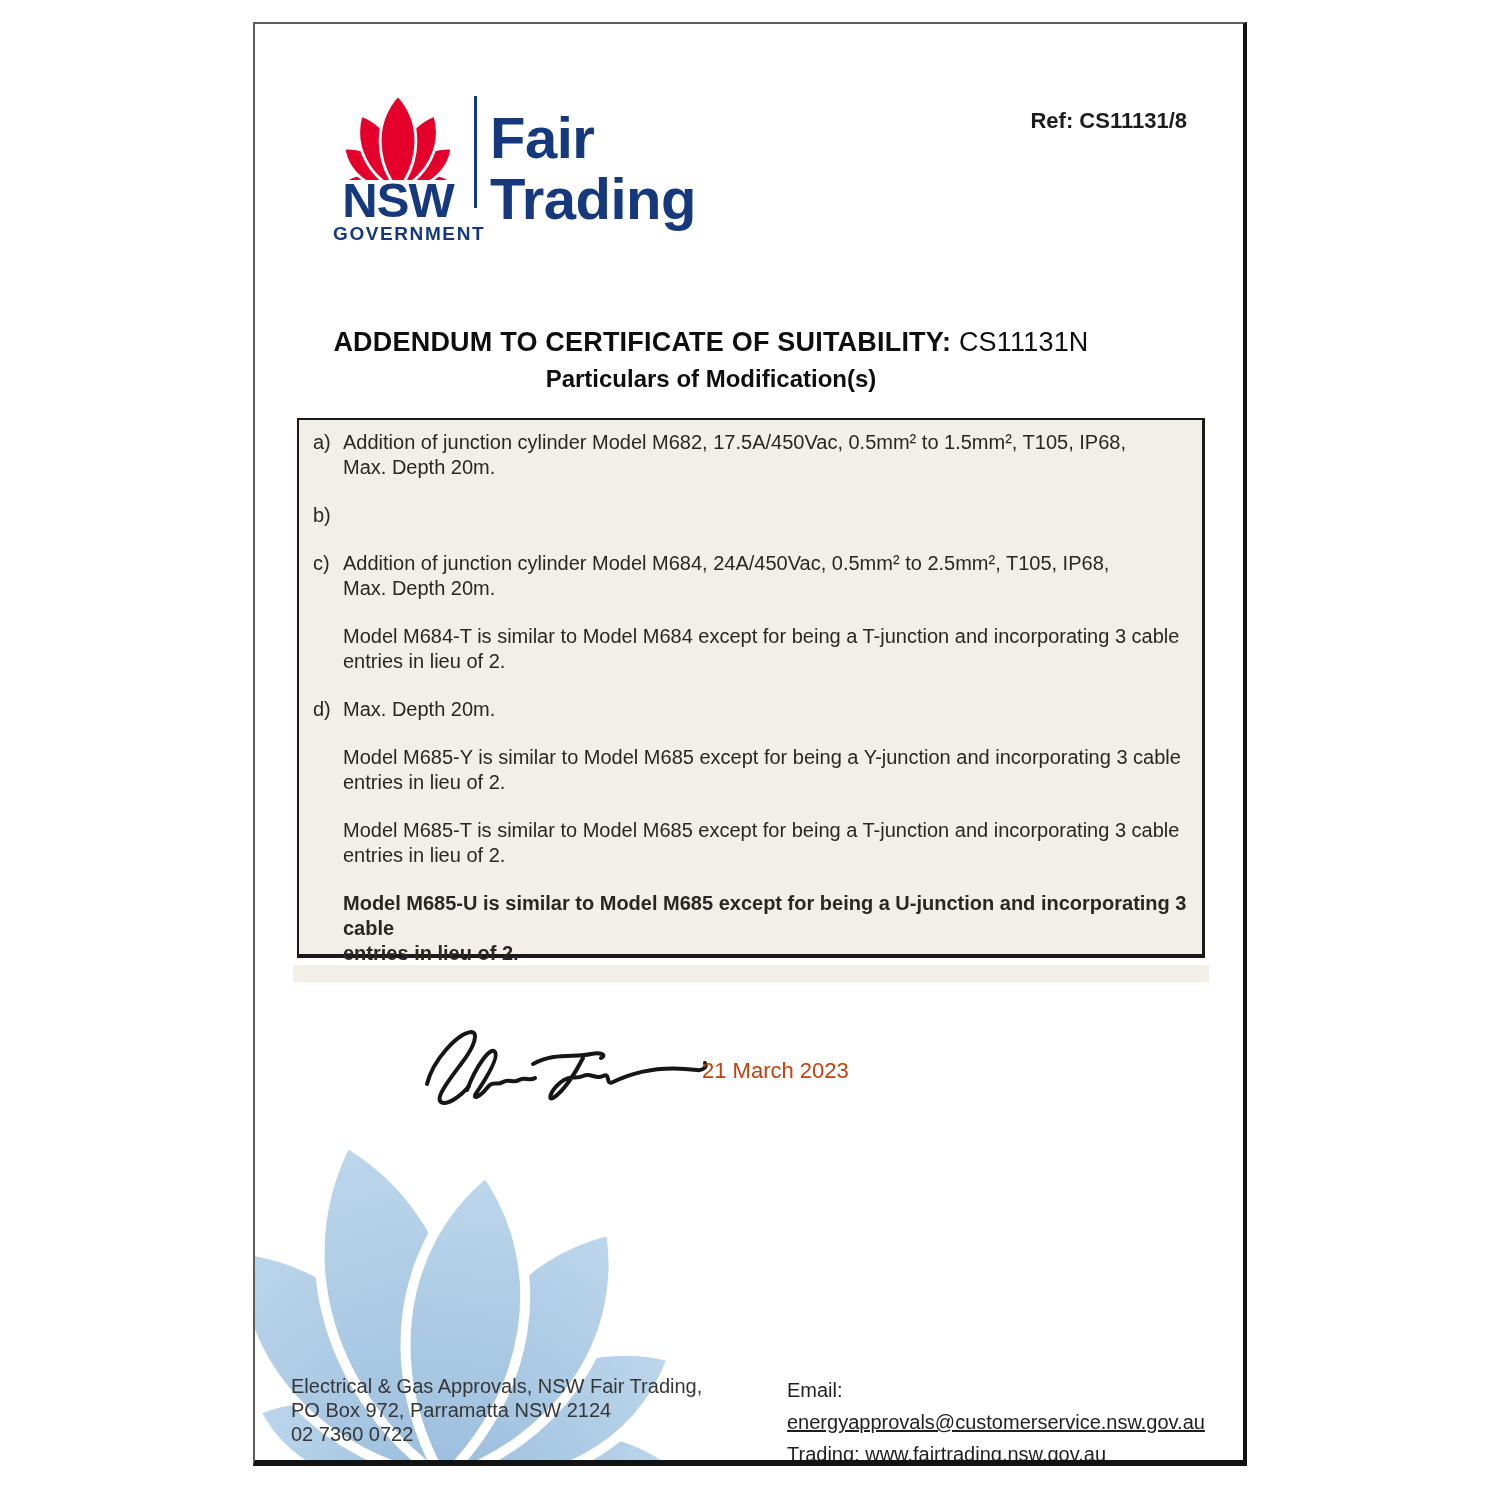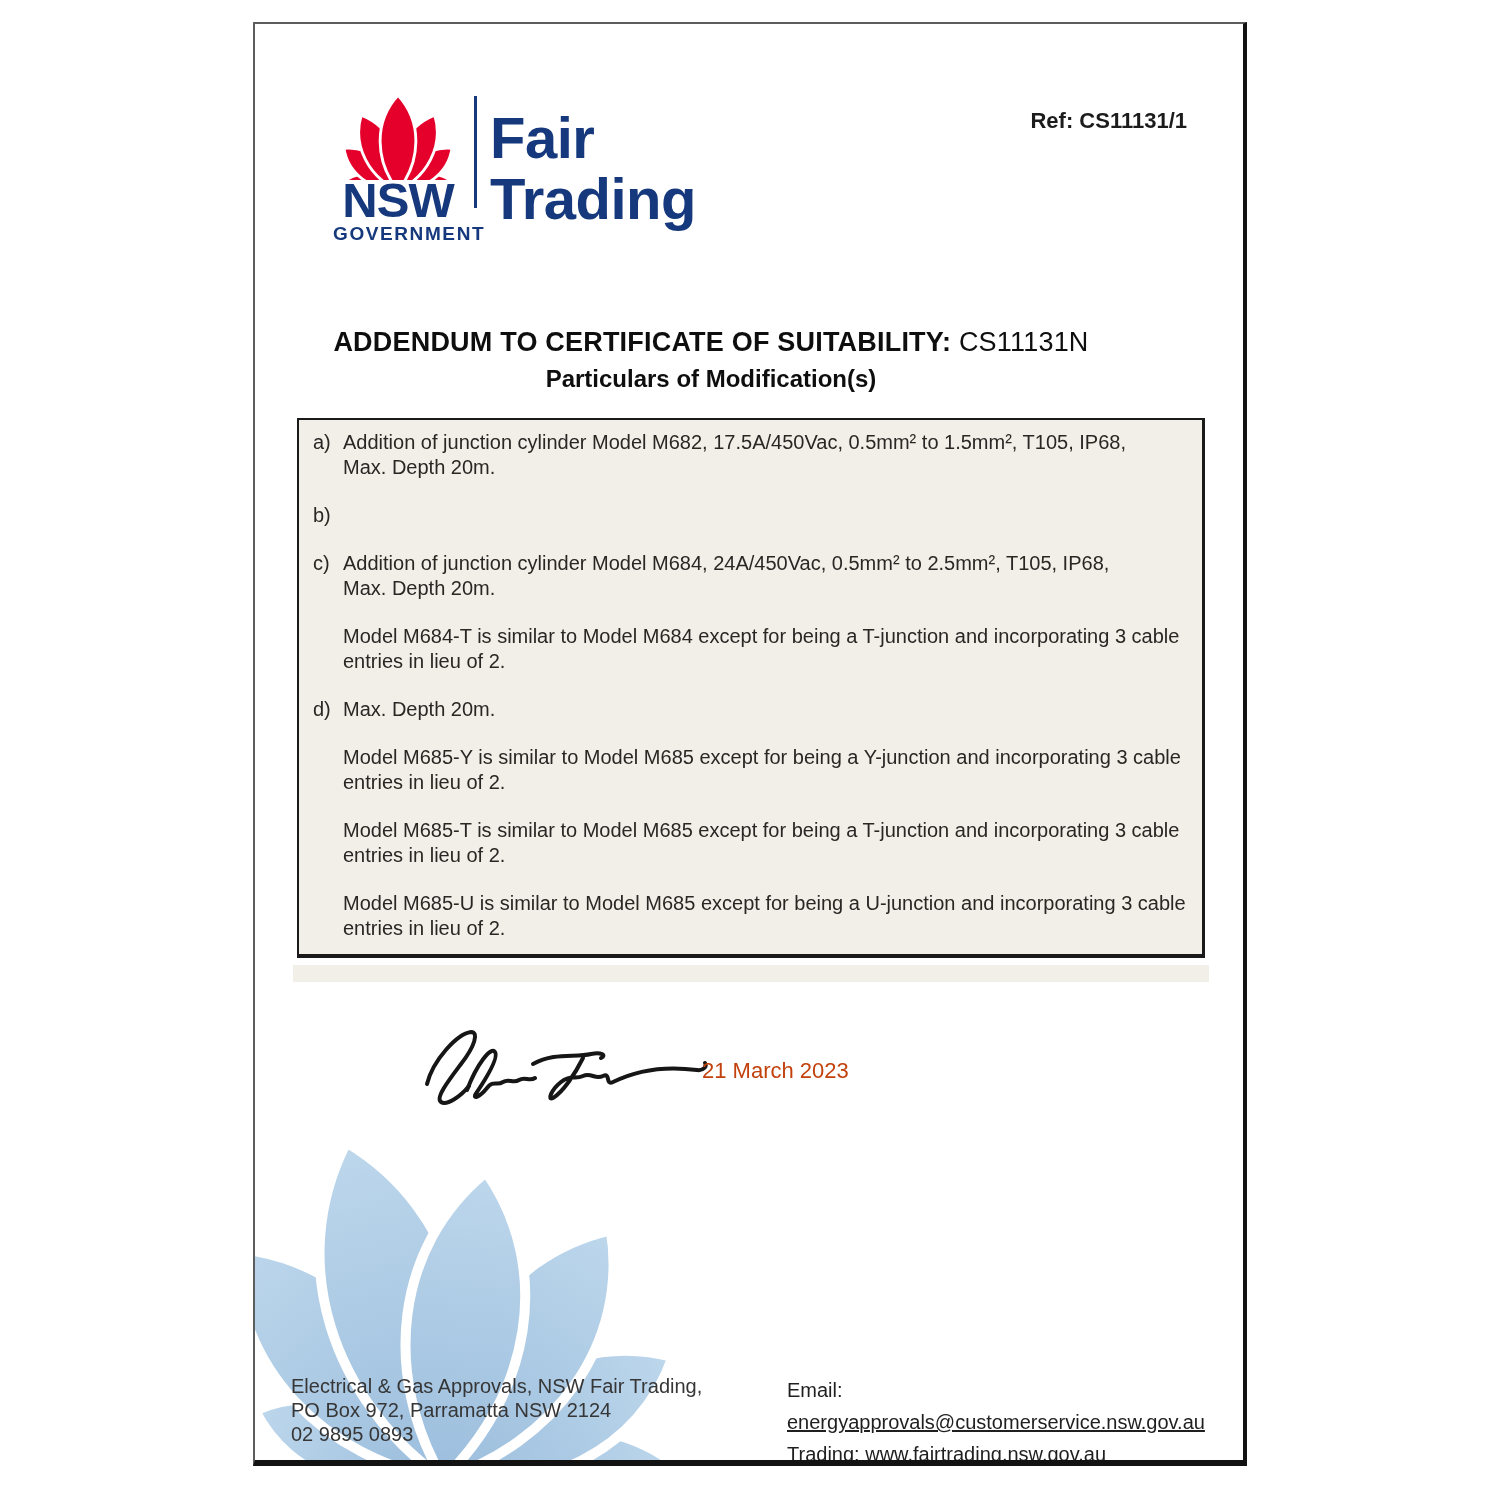--- a/index.html
+++ b/index.html
@@ -26,21 +26,21 @@
   .title-main { font-size:27px; font-weight:700; letter-spacing:0.2px; }
   .title-cert { font-weight:400; }
   .subtitle { font-size:24px; font-weight:700; margin-top:7px; }
   
   .mod-box {
     position:absolute; left:42px; top:394px; width:908px; height:540px; box-sizing:border-box;
     background:#f2efe9; border:2px solid #1a1a1a; border-right-width:3px; border-bottom-width:4px;
     padding:10px 14px 0 14px; color:#2a2624; font-size:20px; line-height:25px; z-index:3;
   }
   .para { display:flex; margin-bottom:23px; }
-  .para:last-child { margin-bottom:0; }
+  .para:last-child { margin-bottom:0;font-weight:bold; }
   .plabel { flex:none; width:30px; }
   .pline { display:block; }
   .scan-strip { position:absolute; left:38px; top:941px; width:916px; height:17px; background:#f2efe9; z-index:2; }
   
   .signature-row { position:absolute; left:158px; top:998px; z-index:3; }
   .sign-date { position:absolute; left:447px; top:1034px; font-size:22px; color:#c2410c; z-index:3; }
   
   .watermark { position:absolute; left:0px; top:1090px; z-index:1; }
   
   .footer-left { position:absolute; left:36px; top:1350px; font-size:20px; line-height:24px; color:#363636; z-index:4; }
@@ -70,21 +70,21 @@
       <div class="nsw-word">NSW</div>
       <div class="gov-word">GOVERNMENT</div>
     </div>
     <div class="logo-divider"></div>
     <div class="brand">
       <div>Fair</div>
       <div>Trading</div>
     </div>
   </div>
 
-  <div class="ref">Ref: CS11131/1</div>
+  <div class="ref">Ref: CS11131/8</div>
 
   <div class="title-block">
     <div class="title-main">
       <span>ADDENDUM TO CERTIFICATE OF SUITABILITY:</span>
       <span class="title-cert">CS11131N</span>
     </div>
     <div class="subtitle">Particulars of Modification(s)</div>
   </div>
 
   <div class="mod-box">
@@ -168,21 +168,21 @@
       <path transform="rotate(62)" d="M0 0 C-62 -78 -68 -187 0 -260 C68 -187 62 -78 0 0 Z"></path>
       <path transform="rotate(34)" d="M0 0 C-72 -90 -79 -216 0 -300 C79 -216 72 -90 0 0 Z"></path>
       <path transform="rotate(-16)" d="M0 0 C-84 -105 -92 -252 0 -350 C92 -252 84 -105 0 0 Z"></path>
       <path transform="rotate(8)" d="M0 0 C-74 -93 -81 -223 0 -310 C81 -223 74 -93 0 0 Z"></path>
     </g>
   </svg>
 
   <div class="footer-left">
     <div>Electrical &amp; Gas Approvals, NSW Fair Trading,</div>
     <div>PO Box 972, Parramatta NSW 2124</div>
-    <div>02 9895 0893</div>
+    <div>02 7360 0722</div>
   </div>
   <div class="footer-right">
     <div>
       <span>Email:</span>
       <span class="flink">energyapprovals@customerservice.nsw.gov.au</span>
     </div>
     <div>
       <span>Trading:</span>
       <span class="flink">www.fairtrading.nsw.gov.au</span>
     </div>

